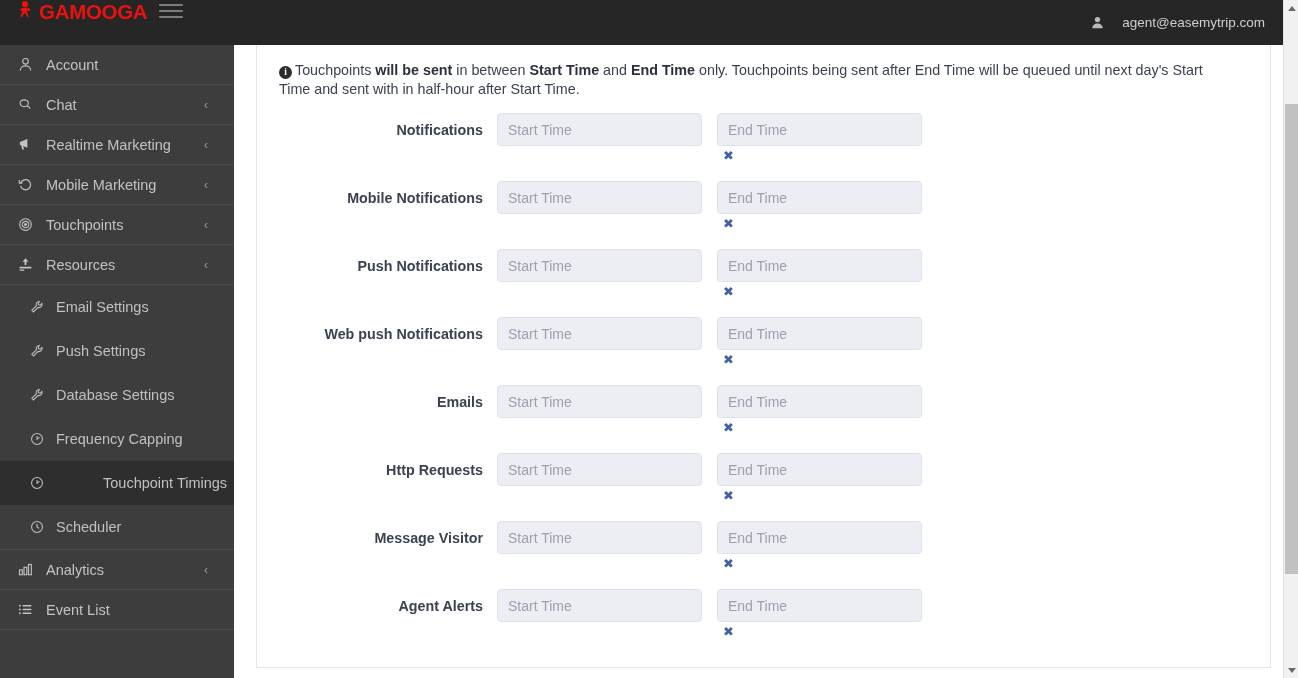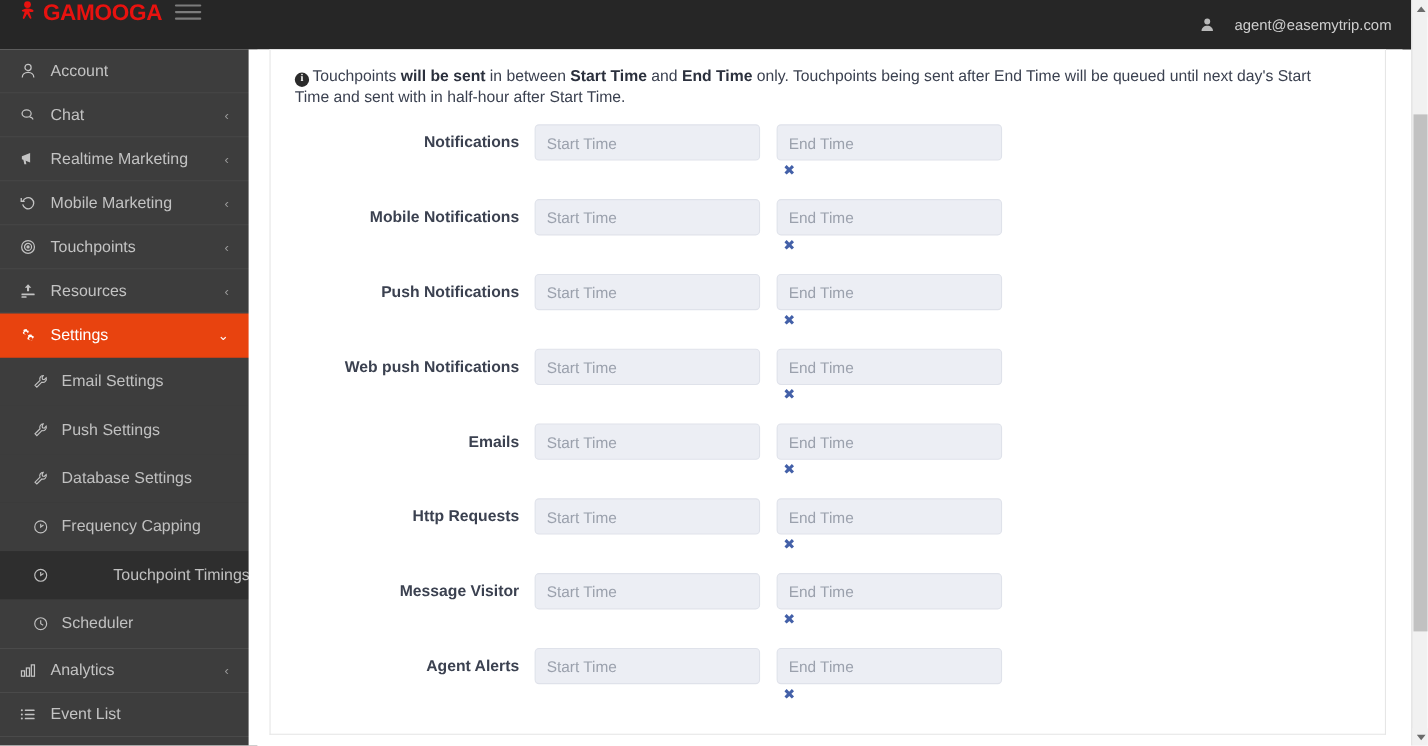--- a/index.html
+++ b/index.html
@@ -94,21 +94,21 @@
     border-bottom: none;
   }
   .sub-item .s-icon { width:20px; flex:0 0 20px; display:flex; align-items:center; color:#c0c0c0;}
   .sub-item .s-icon svg { display:block; }
   .sub-item .s-label { margin-left: 6px; white-space:nowrap; }
   .sub-item.selected { background:#2e2e2e;gap:47px; }
   .sub-group { border-bottom: 1px solid #4a4a4a; }
 
   
   .content-wrap {
-    position: absolute; top: 45px; left: 226px;
+    position: absolute; top: 45px; left: 237px;
     width: 1049px; height: 633px;
     background: #ffffff;
   }
   .panel {
     position: absolute; top: 0; left: 19px;
     width: 1015px; height: 623px;
     background: #ffffff;
     border-left: 1px solid #e6e6e6;
     border-right: 1px solid #e6e6e6;
     border-bottom: 1px solid #e6e6e6;
@@ -293,30 +293,20 @@
         <span class="n-icon">
           <svg width="15" height="15" viewBox="0 0 16 16" fill="currentColor">
             <path d="M8 1.4l3.2 3.6H9v3.4H7V5H4.8z"></path>
             <rect x="1.6" y="10.4" width="12.8" height="1.8" rx="0.5"></rect>
             <rect x="1.6" y="13.2" width="5" height="1.4" rx="0.5"></rect>
           </svg>
         </span>
         <span class="n-label">Resources</span>
         <span class="caret">‹</span>
       </div>
-      <div class="nav-item active">
-        <span class="n-icon">
-          <svg width="16" height="16" viewBox="0 0 16 16" fill="currentColor">
-            <path d="M6.2 2.2l.5 1.2 1.3.2.1 1.5-1.1.7-.1 1.3-1.5.3-.8-1-1.3.3-.6-1.4.9-.9-.4-1.3 1.3-.7zM5.5 4.4a1.5 1.5 0 1 0 0 3 1.5 1.5 0 0 0 0-3z"></path>
-            <path d="M10.6 7l.5 1.3 1.4.2.1 1.6-1.2.8-.1 1.4-1.6.3-.9-1.1-1.4.3-.6-1.5 1-1-.4-1.4 1.4-.7zM9.9 9.3a1.6 1.6 0 1 0 0 3.2 1.6 1.6 0 0 0 0-3.2z"></path>
-          </svg>
-        </span>
-        <span class="n-label">Settings</span>
-        <span class="caret">⌄</span>
-      </div>
       <div class="sub-group">
         <div class="sub-item">
           <span class="s-icon">
             <svg width="14" height="14" viewBox="0 0 16 16" fill="none" stroke="currentColor" stroke-width="1.2">
               <path d="M10.6 1.6a3.6 3.6 0 0 0-3.3 5l-5.2 5.2 1.9 1.9 5.2-5.2a3.6 3.6 0 0 0 4.5-4.6l-2 2-1.8-.4-.4-1.8z"></path>
             </svg>
           </span>
           <span class="s-label">Email Settings</span>
         </div>
         <div class="sub-item">

